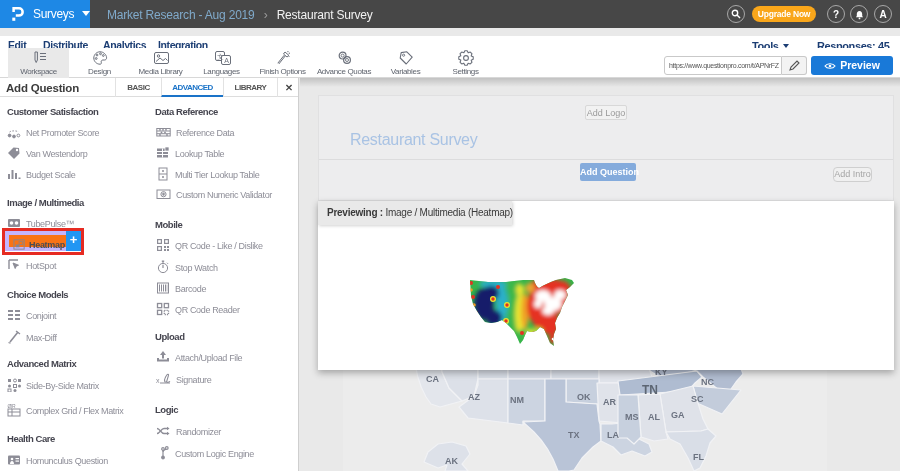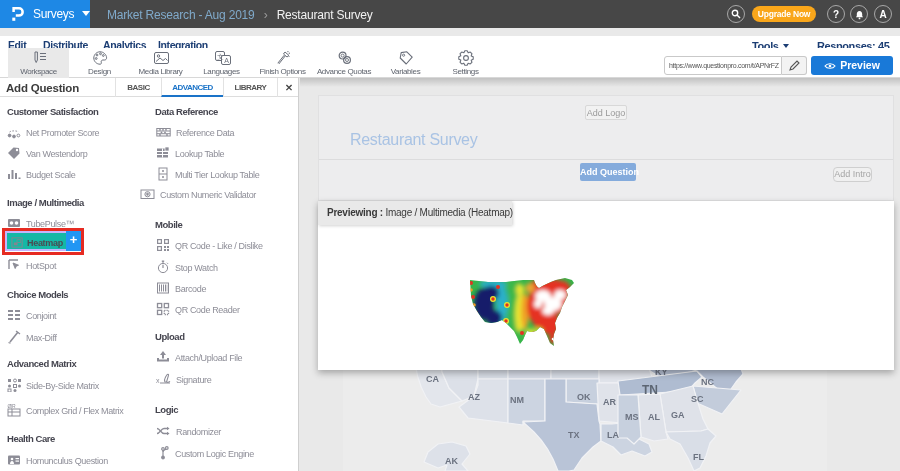--- a/index.html
+++ b/index.html
@@ -315,21 +315,21 @@
           <rect x="11.5" y="10.5" width="2" height="1.5"></rect>
         </svg><span class="tx">Budget Scale</span></div>
 
   <div class="sec" style="left:7px; top:119px;">Image / Multimedia</div>
   <div class="item" style="left:7px; top:138px;"><svg width="14" height="14" viewBox="0 0 14 14">
           <rect x="1" y="3" width="12" height="8" rx="1" fill="#8d8d97"></rect>
           <circle cx="4.5" cy="7" r="1.8" fill="#fff"></circle>
           <circle cx="9.5" cy="7" r="1.8" fill="#fff"></circle>
         </svg><span class="tx">TubePulse™</span></div>
   <div style="position:absolute; left:2px; top:150px; width:82px; height:27px; border:3.5px solid #e62b22; background:#fff;">
-    <div style="position:absolute; left:0px; top:0px; width:75px; height:20px; border:2px solid #c4b5fd; background:#14b8a6;">
+    <div style="position:absolute; left:0px; top:0px; width:75px; height:20px; border:4px solid #c4b5fd; background:#f97316;">
       <svg width="13" height="13" viewBox="0 0 14 13" style="position:absolute; left:4px; top:3px;" fill="none" stroke="#85858f">
             <rect x="1" y="1.5" width="11" height="10"></rect>
             <rect x="3" y="6.5" width="4" height="3" fill="#85858f" stroke="none"></rect>
             <rect x="6.5" y="3.5" width="4" height="3" stroke-width="0.8"></rect>
           </svg>
       <span style="position:absolute; left:20px; top:4.5px; font-size:9px; letter-spacing:-0.3px; font-weight:bold; color:#4a4b52;">Heatmap</span>
     </div>
     <div style="position:absolute; right:0px; top:0px; width:15px; height:20px; background:#2196f3; color:#fff; font-size:13px; font-weight:bold; text-align:center; line-height:18px;">+</div>
   </div>
   <div class="item" style="left:7px; top:180px;"><svg width="14" height="14" viewBox="0 0 14 14" fill="none" stroke="#8d8d97">
@@ -398,21 +398,21 @@
           <line x1="1" y1="8.5" x2="12" y2="8.5" stroke="#fff"></line>
           <line x1="6.5" y1="2.5" x2="6.5" y2="11.5" stroke="#fff"></line>
           <rect x="9" y="1" width="4" height="4" fill="#8d8d97" stroke="#fff" stroke-width=".7"></rect>
         </svg><span class="tx">Lookup Table</span></div>
   <div class="item" style="left:156px; top:89px;"><svg width="14" height="14" viewBox="0 0 14 14" fill="none" stroke="#8d8d97">
           <rect x="3" y="1" width="8" height="12"></rect>
           <line x1="3" y1="7" x2="11" y2="7"></line>
           <line x1="6" y1="4" x2="8" y2="4" stroke-width="1.4"></line>
           <line x1="6" y1="10" x2="8" y2="10" stroke-width="1.4"></line>
         </svg><span class="tx">Multi Tier Lookup Table</span></div>
-  <div class="item" style="left:140px; top:109px;"><svg width="15" height="14" viewBox="0 0 15 14" fill="none" stroke="#8d8d97">
+  <div class="item" style="left:156px; top:109px;"><svg width="15" height="14" viewBox="0 0 15 14" fill="none" stroke="#8d8d97">
           <rect x="1" y="3" width="13" height="8.5"></rect>
           <circle cx="7.5" cy="7.2" r="2.6"></circle>
           <path d="M7.5 5.5 v3.4 M5.8 7.2 h3.4 M6.3 6 l2.4 2.4 M8.7 6 l-2.4 2.4" stroke-width=".8"></path>
         </svg><span class="tx">Custom Numeric Validator</span></div>
 
   <div class="sec" style="left:155px; top:140.5px;">Mobile</div>
   <div class="item" style="left:156px; top:160px;"><svg width="14" height="14" viewBox="0 0 14 14" fill="#8d8d97">
           <rect x="1" y="1" width="5" height="5"></rect>
           <rect x="8" y="1" width="5" height="5"></rect>
           <rect x="1" y="8" width="5" height="5"></rect>

